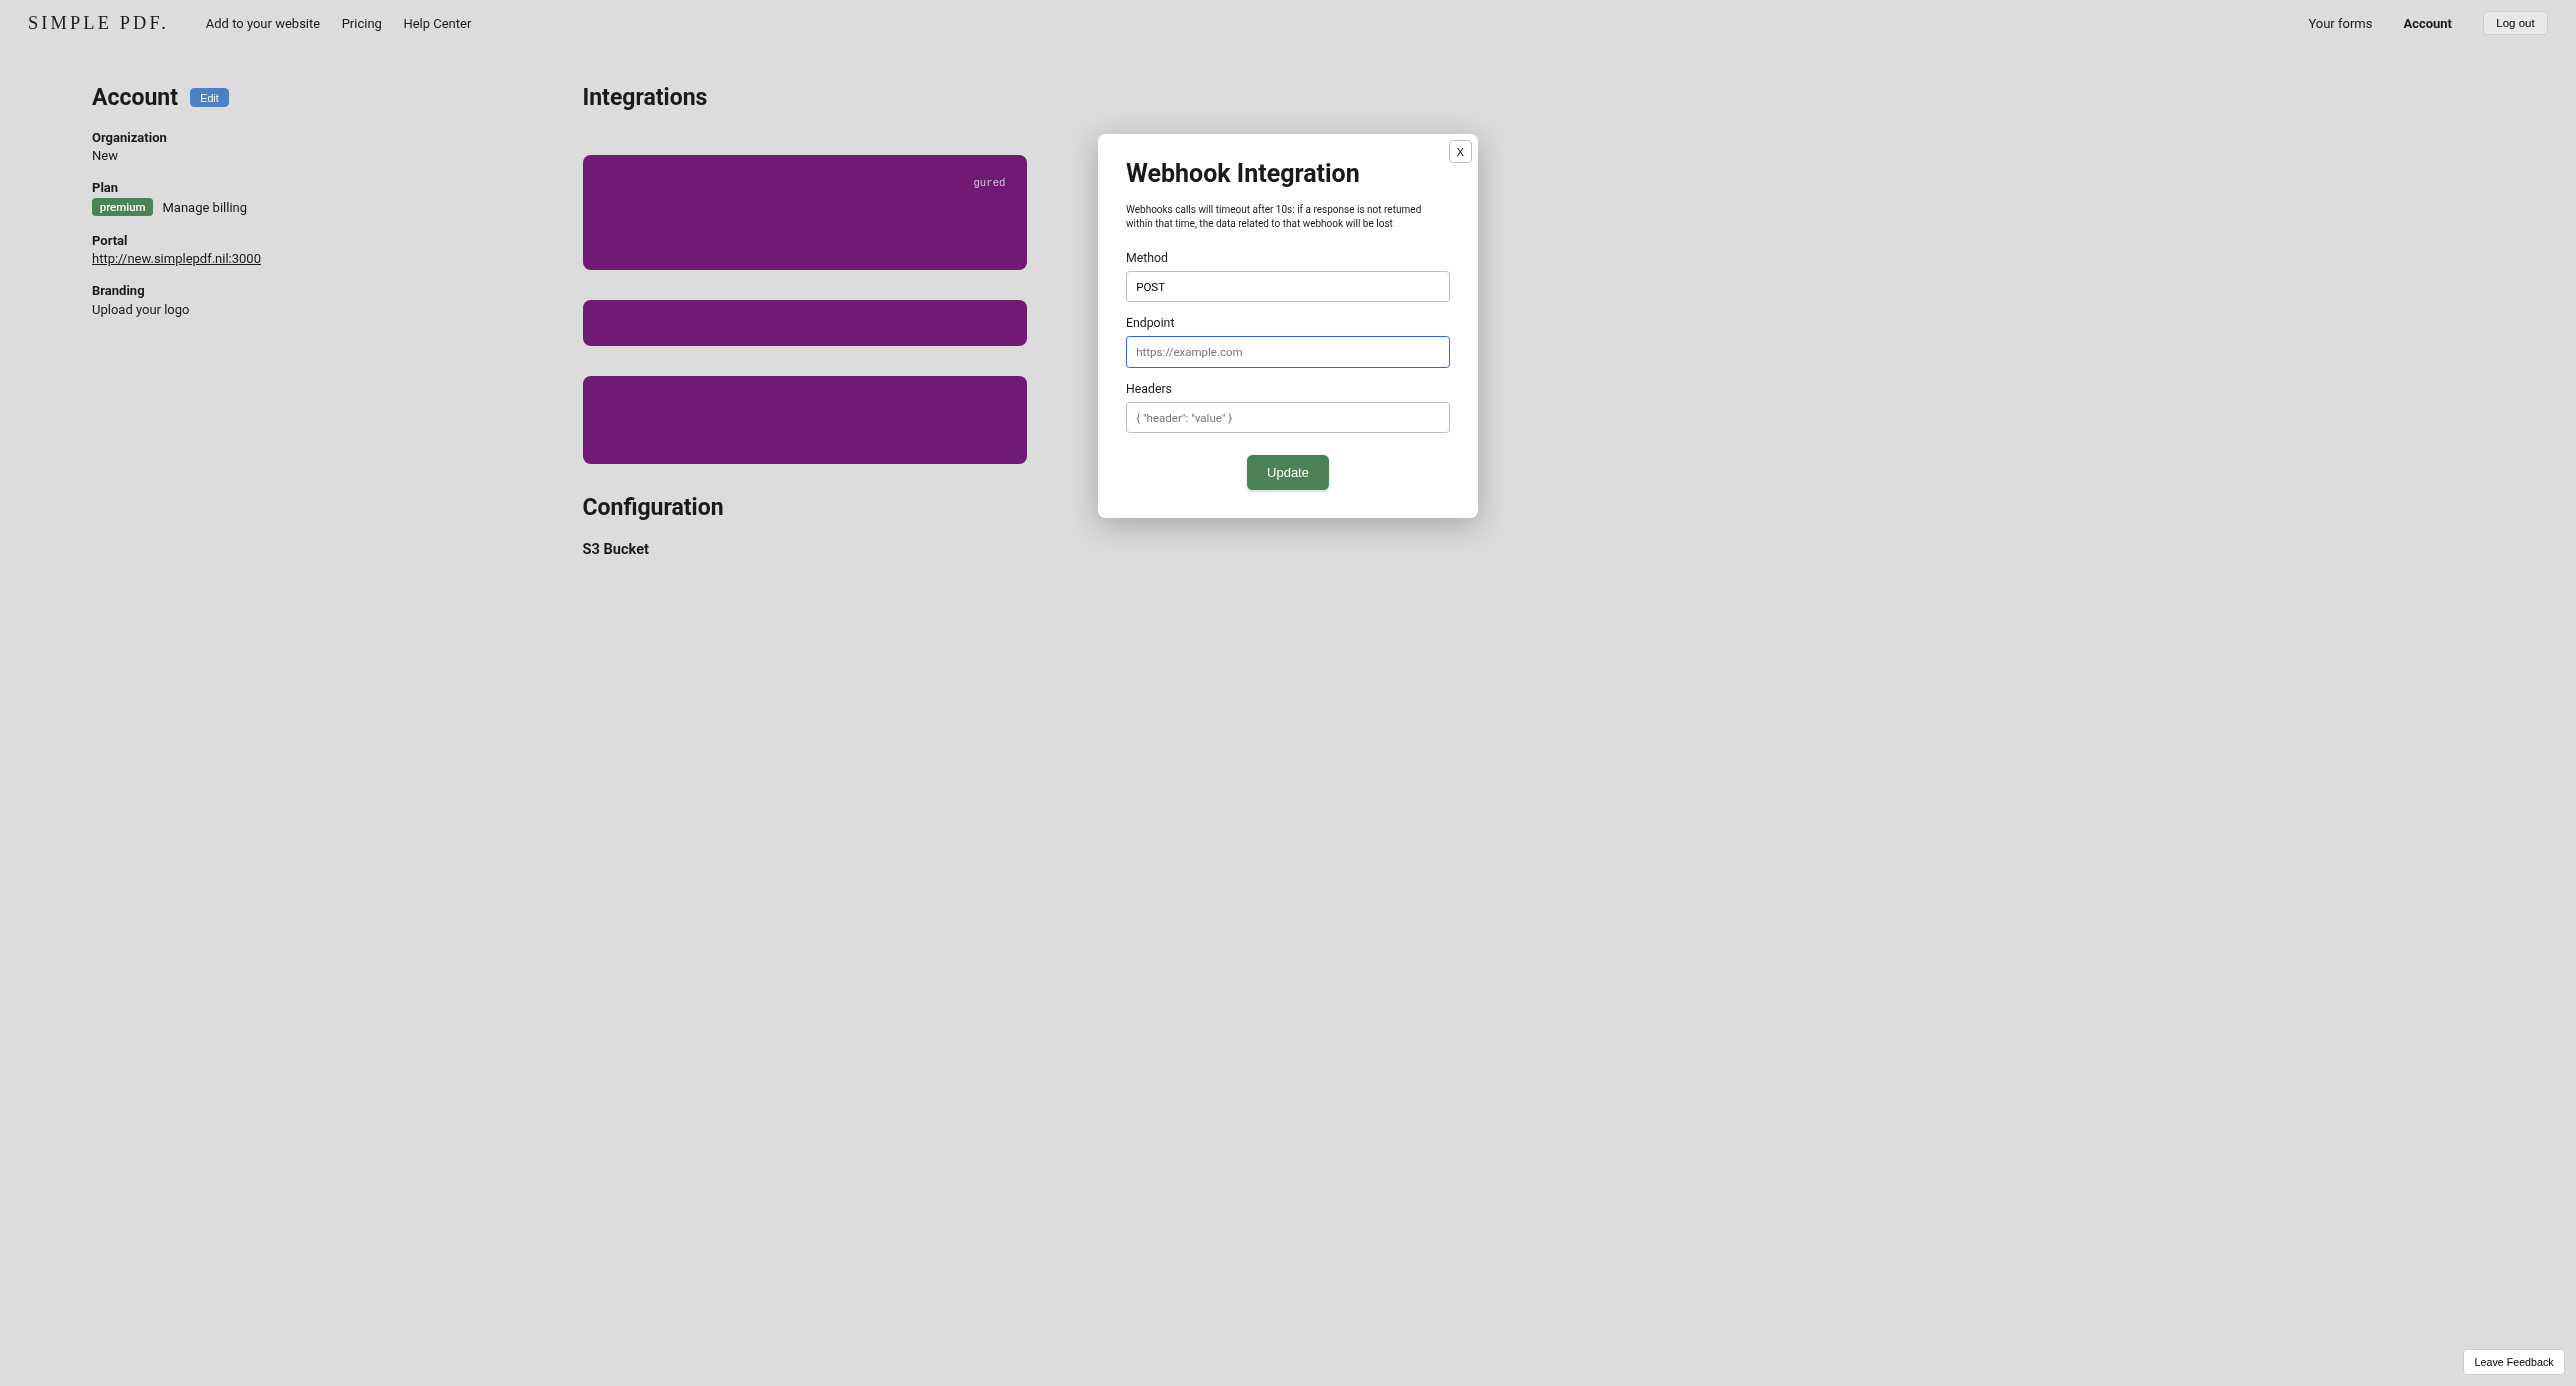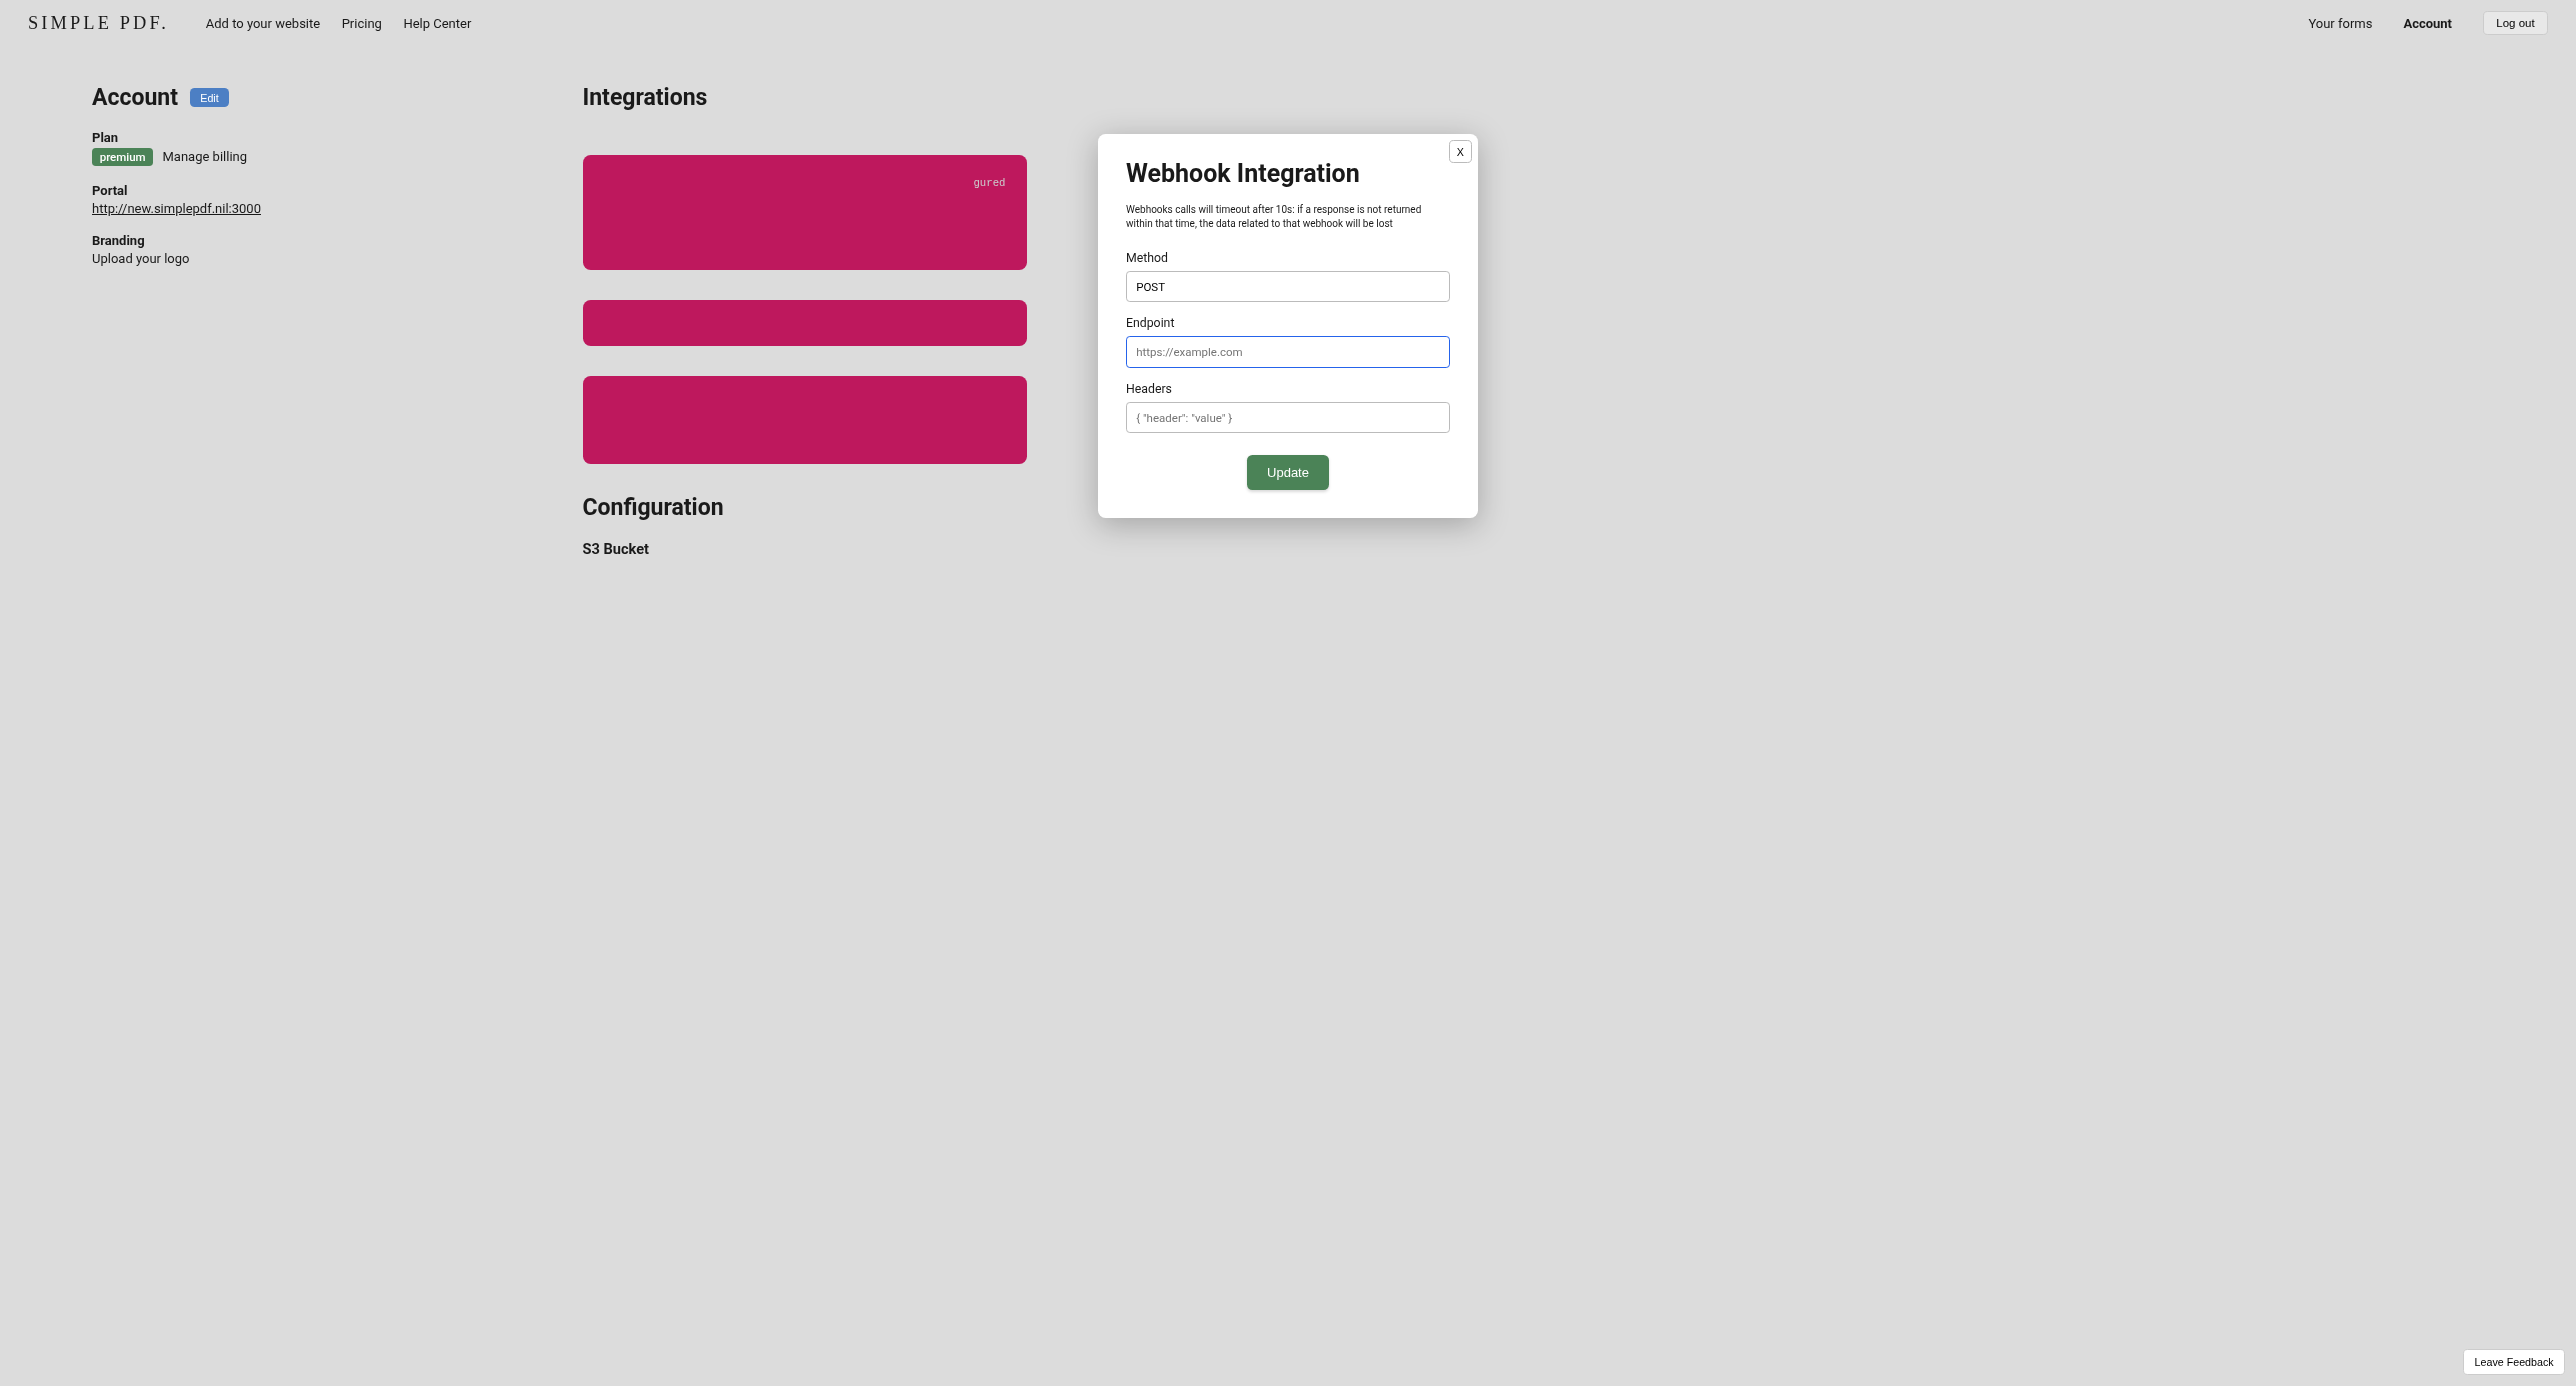--- a/index.html
+++ b/index.html
@@ -133,21 +133,21 @@
       align-items: center;
       justify-content: center;
       font-size: 10.7px;
       font-weight: 500;
     }
     .member-email {
       font-weight: 700;
       font-size: 13px;
     }
     .code-block {
-      background: #be185d;
+      background: #701a75;
       border-radius: 7.7px;
       padding: 21.5px;
       color: #ccc;
       font-family: 'Courier New', monospace;
       font-size: 10.7px;
       margin-bottom: 30px;
       min-height: 46px;
     }
     .code-block.tall {
       min-height: 115px;
@@ -262,20 +262,24 @@
   </div>
 </div>
 
 <div class="main">
   <div class="col-left">
     <div class="section-header">
       <h1>Account</h1>
       <button class="pill-btn">Edit</button>
     </div>
 
+    <div class="field-group">
+      <div class="field-label">Organization</div>
+      <div class="field-value">New</div>
+    </div>
 
     <div class="field-group">
       <div class="field-label">Plan</div>
       <div class="plan-row">
         <span class="badge-premium">premium</span>
         <span class="field-value">Manage billing</span>
       </div>
     </div>
 
     <div class="field-group">

